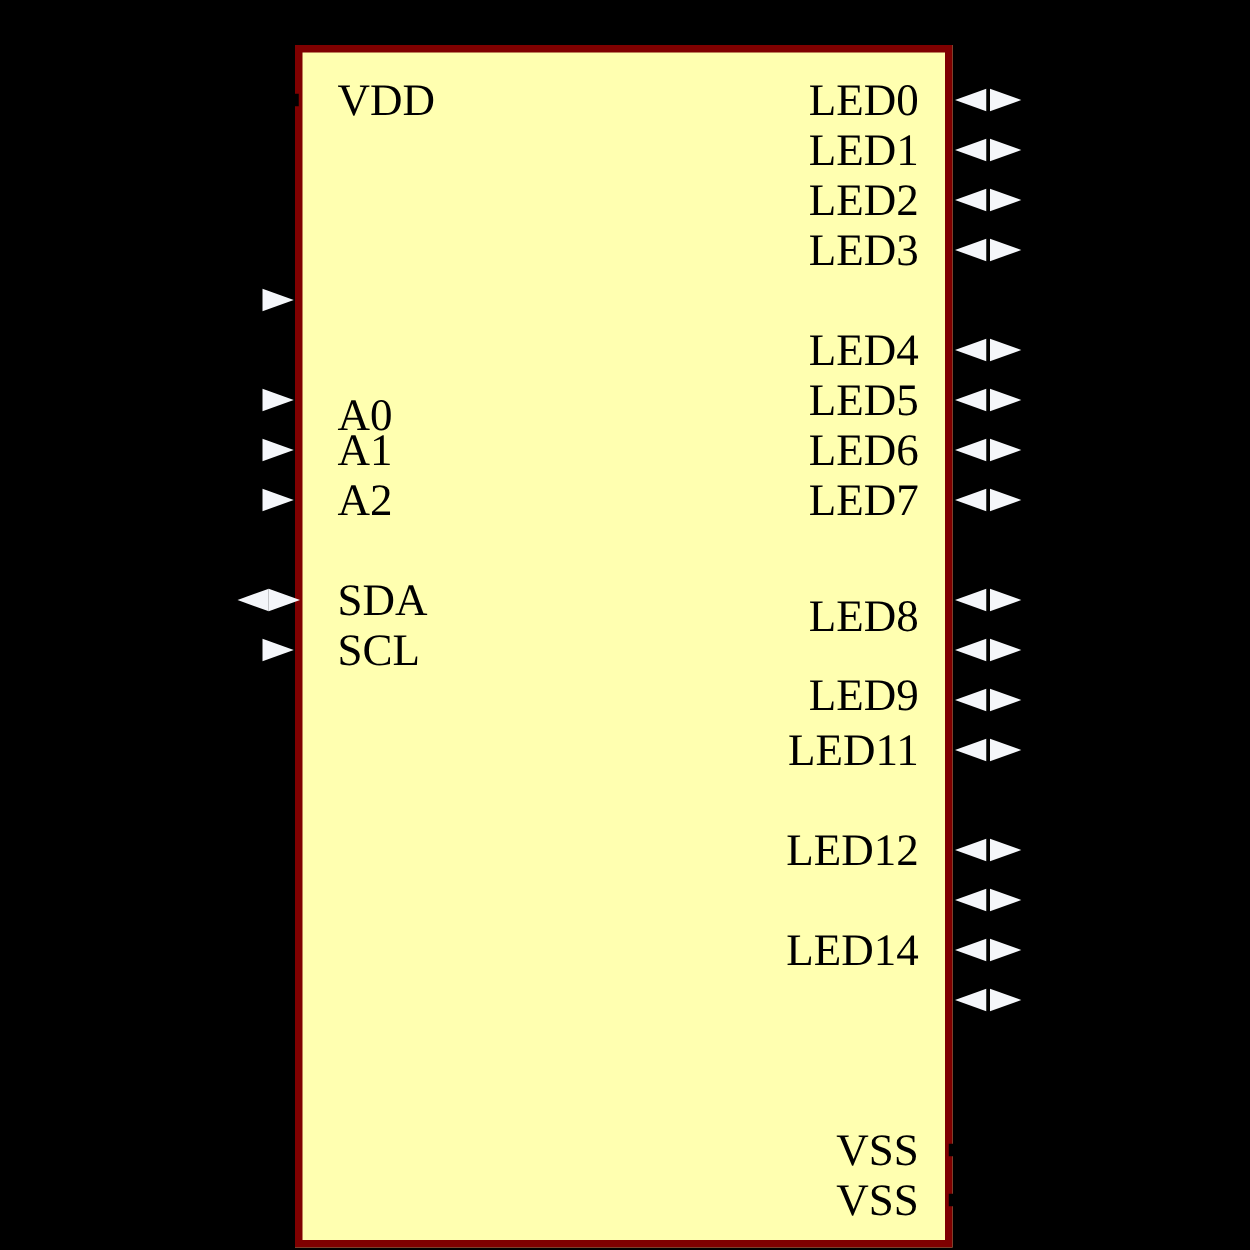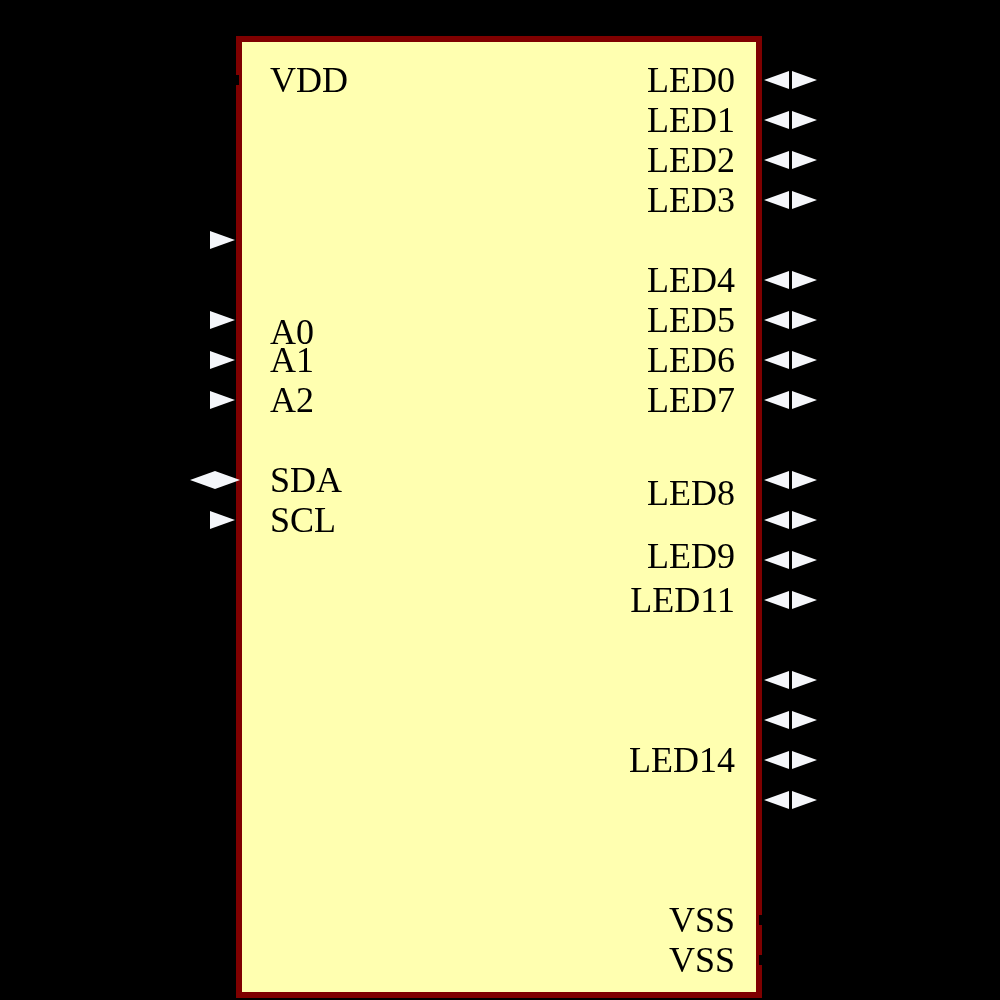--- a/index.html
+++ b/index.html
@@ -105,20 +105,21 @@
     <div class="tri tri-left" style="left: 764px; top: 471px;"></div>
     <div class="tri tri-right" style="left: 792px; top: 471px;"></div>
     <div class="pin-label right" style="top: 500px; margin-top: 36px;">LED9</div>
     <div class="tri tri-left" style="left: 764px; top: 511px;"></div>
     <div class="tri tri-right" style="left: 792px; top: 511px;"></div>
     <div class="tri tri-left" style="left: 764px; top: 551px;"></div>
     <div class="tri tri-right" style="left: 792px; top: 551px;"></div>
     <div class="pin-label right" style="top: 580px;">LED11</div>
     <div class="tri tri-left" style="left: 764px; top: 591px;"></div>
     <div class="tri tri-right" style="left: 792px; top: 591px;"></div>
+    <div class="pin-label right" style="top: 660px;">LED12</div>
     <div class="tri tri-left" style="left: 764px; top: 671px;"></div>
     <div class="tri tri-right" style="left: 792px; top: 671px;"></div>
     <div class="tri tri-left" style="left: 764px; top: 711px;"></div>
     <div class="tri tri-right" style="left: 792px; top: 711px;"></div>
     <div class="pin-label right" style="top: 740px; font-family: Liberation Serif, serif;">LED14</div>
     <div class="tri tri-left" style="left: 764px; top: 751px;"></div>
     <div class="tri tri-right" style="left: 792px; top: 751px;"></div>
     <div class="tri tri-left" style="left: 764px; top: 791px;"></div>
     <div class="tri tri-right" style="left: 792px; top: 791px;"></div>
     <div class="pin-label right" style="top: 900px;">VSS</div>

